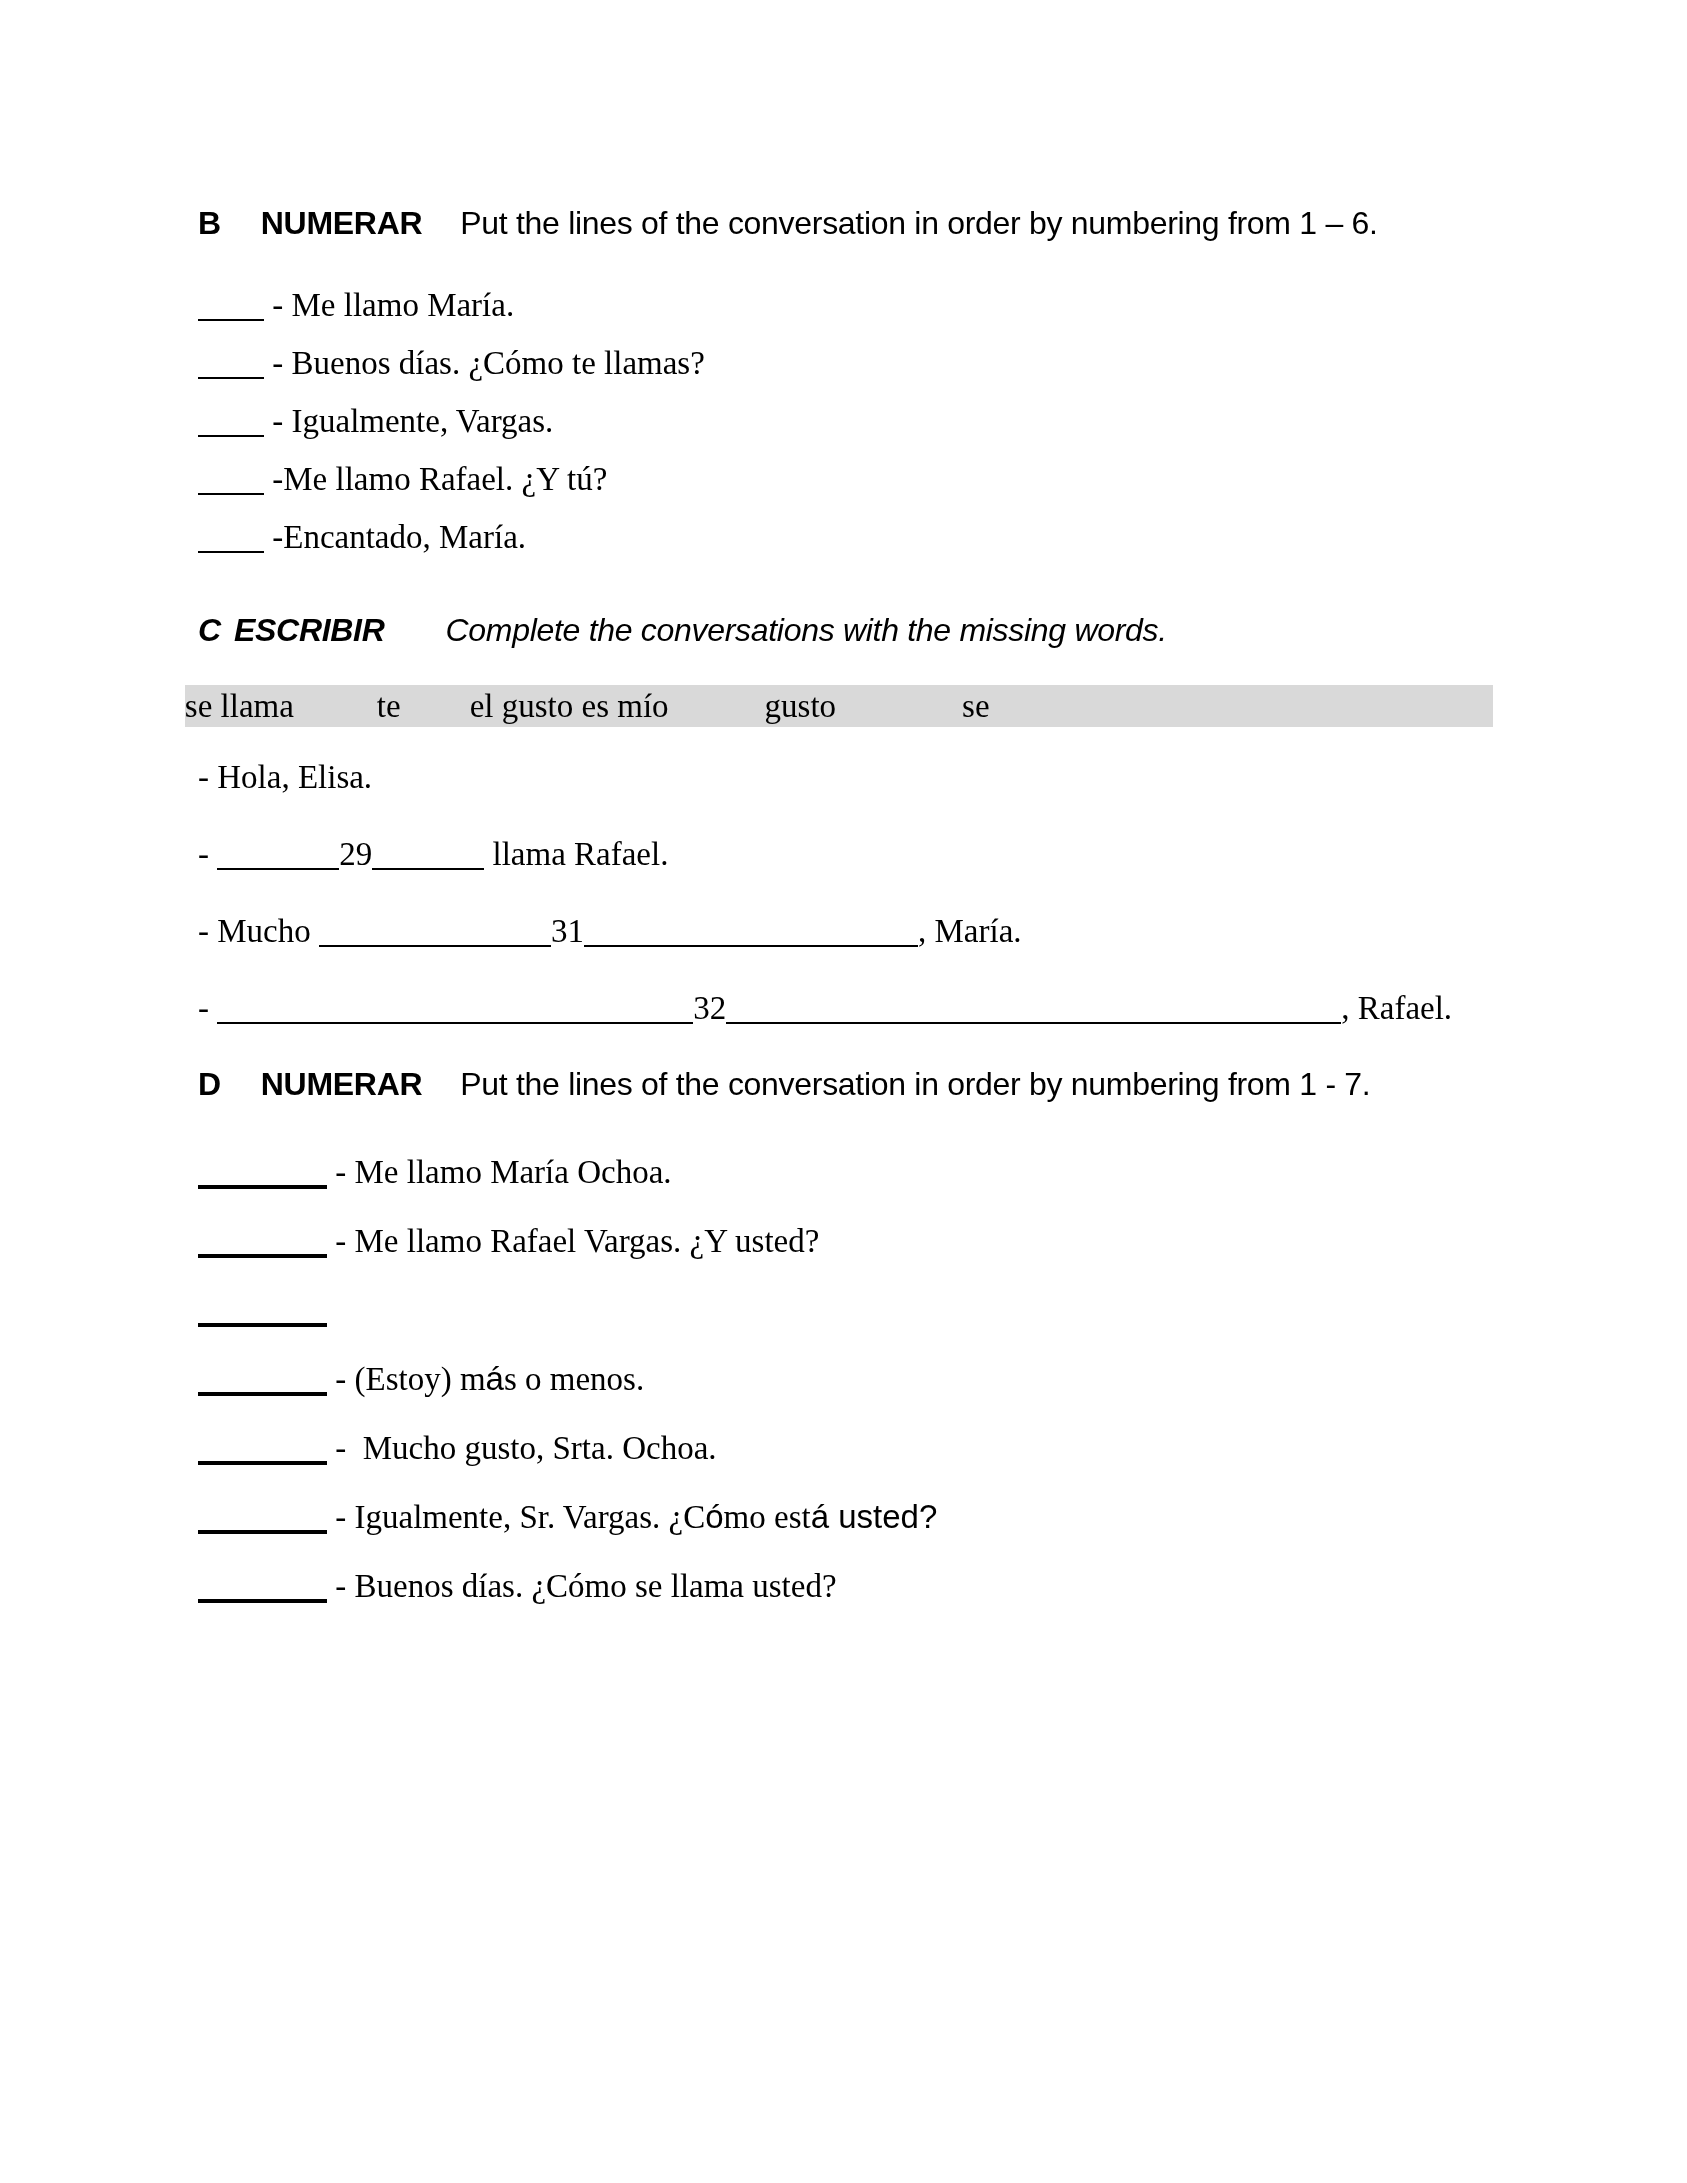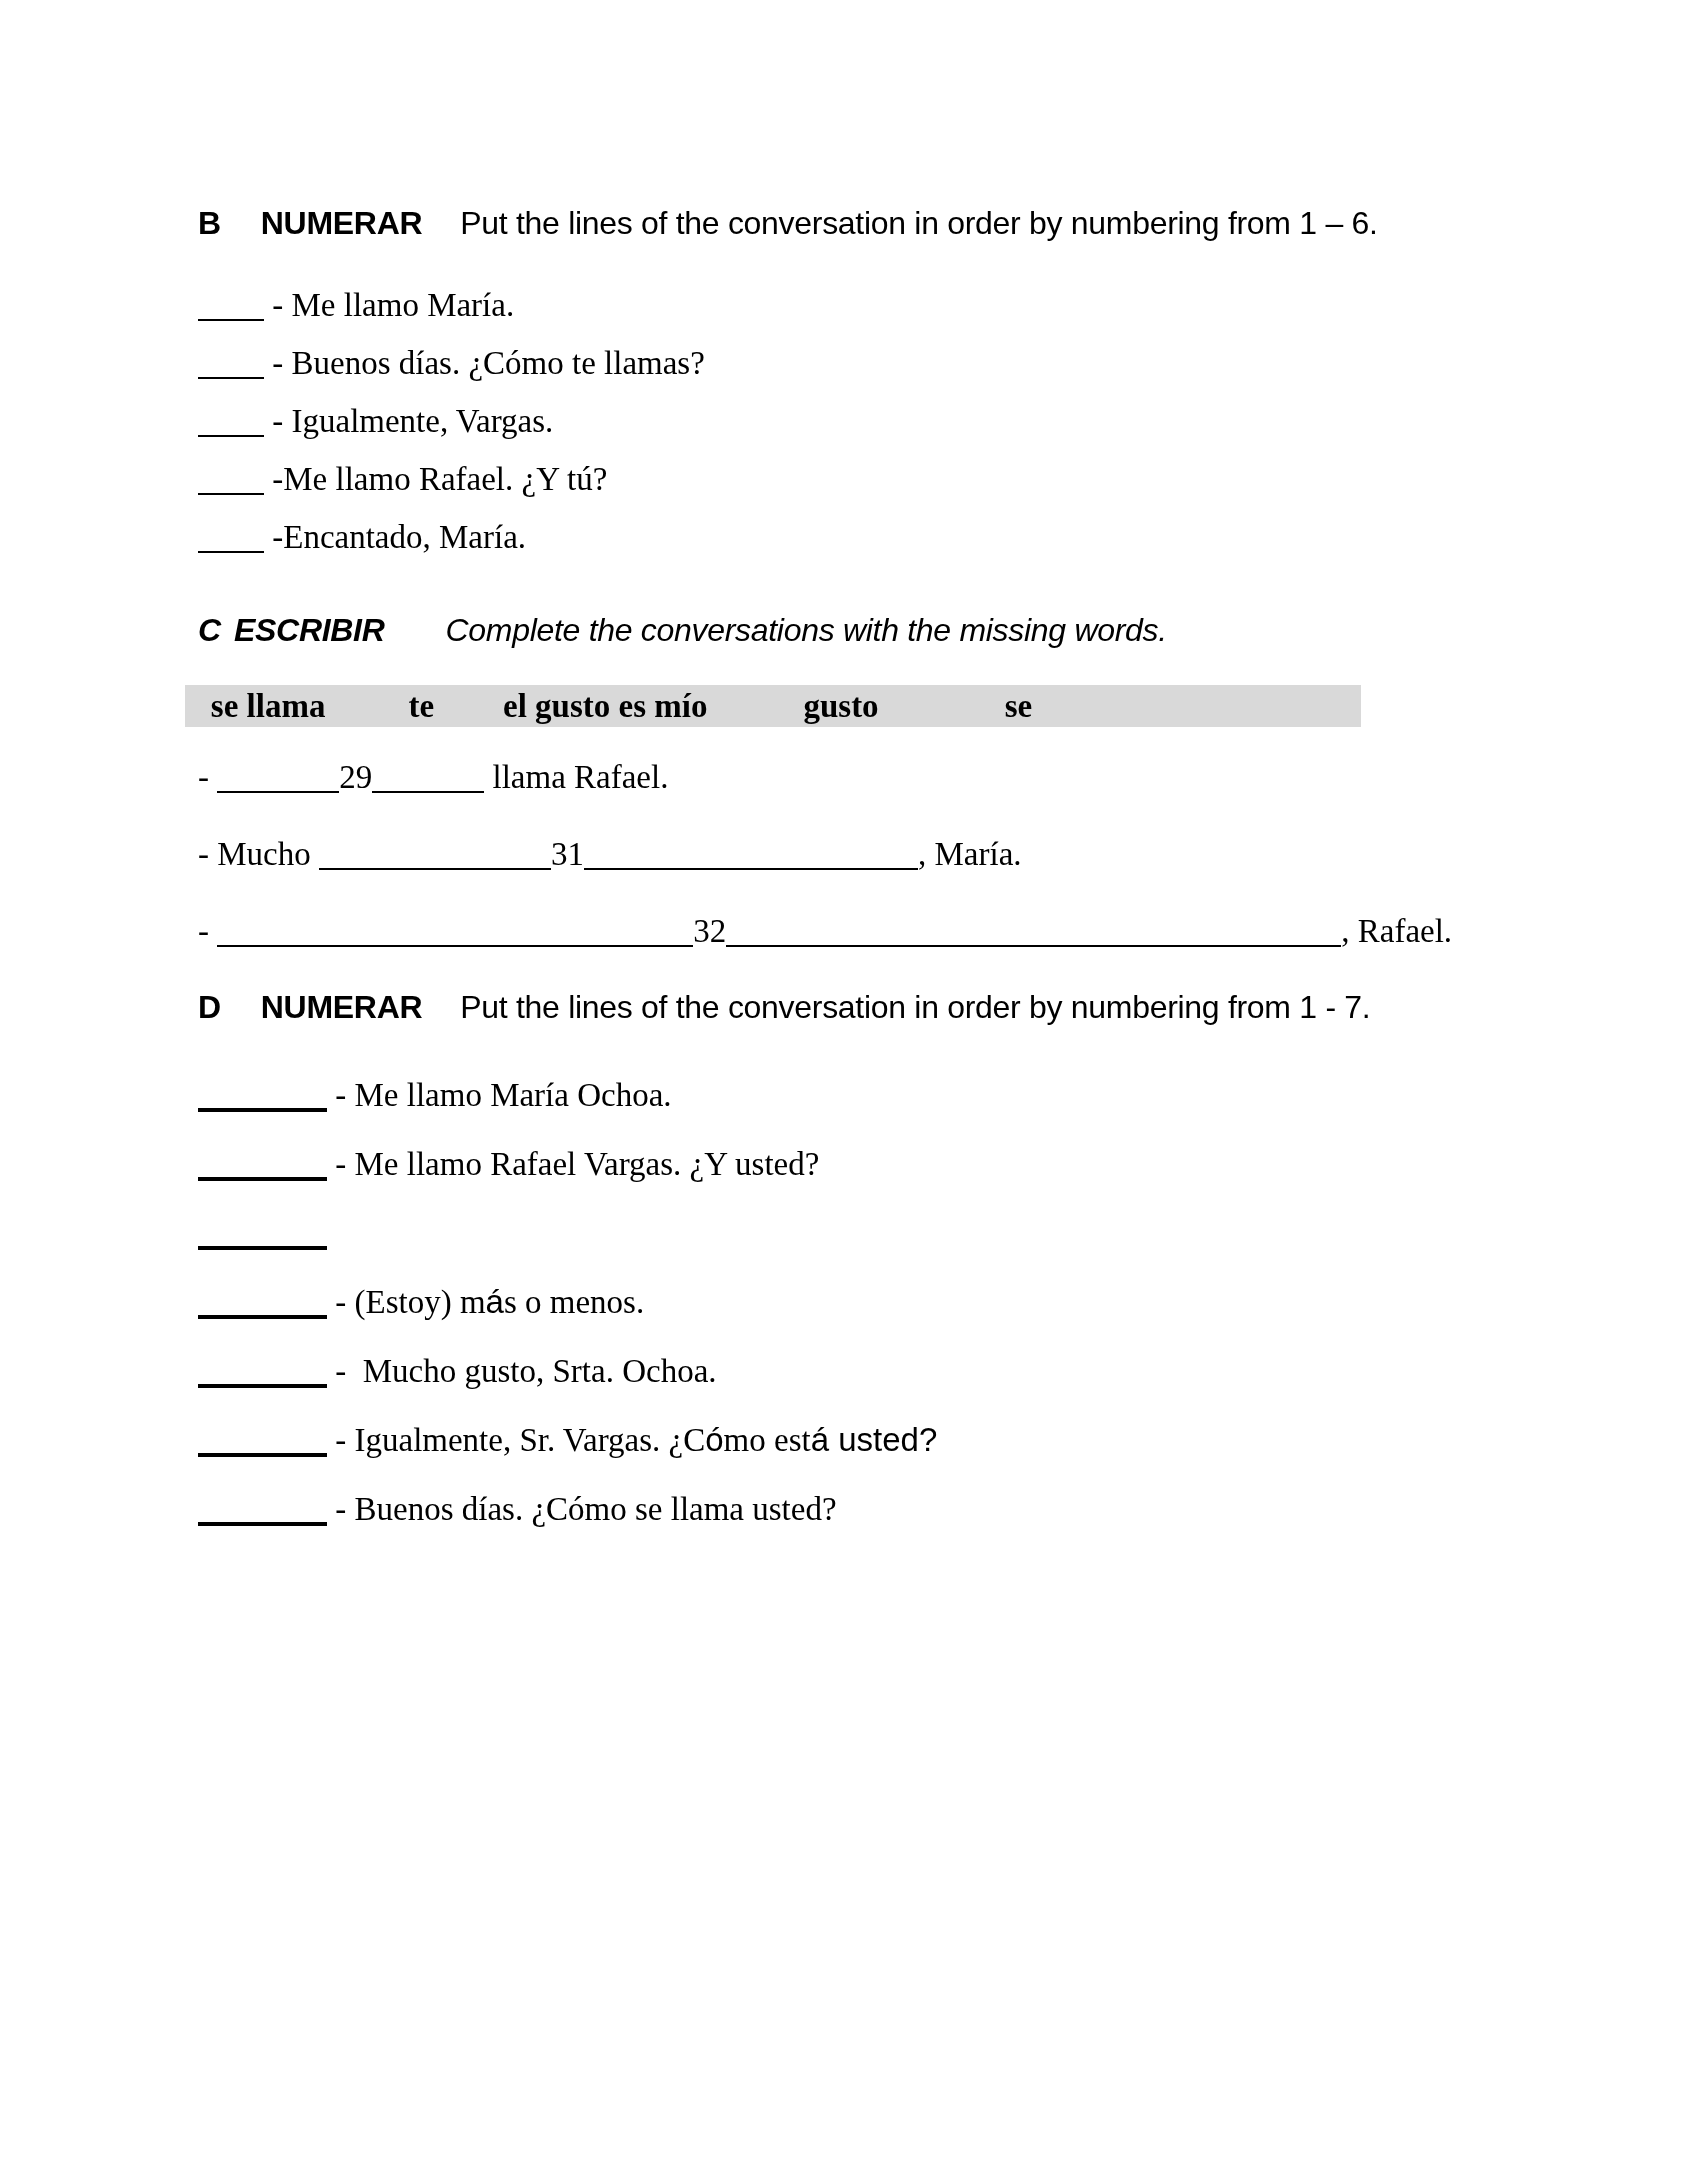--- a/index.html
+++ b/index.html
@@ -21,23 +21,23 @@
   }
   .hdr .hdr-title{margin-left:40px;}
   .hdr .hdr-instr{font-weight:normal;margin-left:38px;}
   #c-header .hdr-title{margin-left:13.2px;}
   #c-header .hdr-instr{margin-left:61px;}
 
   #b-list{margin-top:30px;}
   #c-header{margin-top:41px;font-style:italic;}
   #word-bank{
     margin-top:32px;margin-left:-13.2px;
-    box-sizing:border-box;width:1176px;height:42px;
-    line-height:42px;padding-left:26px;
-    font-weight:bold;white-space:nowrap;
+    box-sizing:border-box;width:1308px;height:42px;
+    line-height:42px;padding-left:0;
+    font-weight:normal;white-space:nowrap;
   }
   #word-bank .wb-item{display:inline-block;}
   #word-bank .wb-item:nth-child(1){margin-right:83px;}
   #word-bank .wb-item:nth-child(2){margin-right:69px;}
   #word-bank .wb-item:nth-child(3){margin-right:96px;}
   #word-bank .wb-item:nth-child(4){margin-right:126px;}
   #c-list{margin-top:20.5px;}
   #d-header{margin-top:5.3px;}
   #d-list{margin-top:36px;}
 
@@ -76,20 +76,21 @@
         <li class="line"><span class="blank" style="width: 66px;"></span><span> -Encantado, María.</span></li>
       </ul>
 
     <div class="hdr" id="c-header">
       <span class="hdr-letter">C</span><span class="hdr-title">ESCRIBIR</span><span class="hdr-instr">Complete the conversations with the missing words.</span>
     </div>
 
     <div id="word-bank" style="background: rgb(217, 217, 217);"><span class="wb-item">se llama</span><span class="wb-item">te</span><span class="wb-item">el gusto es mío</span><span class="wb-item">gusto</span><span class="wb-item">se</span></div>
 
     <ul class="lines" id="c-list">
+        <li class="line"><span>- Hola, Elisa.</span></li>
         <li class="line"><span>- </span><span class="blank" style="width: 122px;"></span><span>29</span><span class="blank" style="width: 112px;"></span><span> llama Rafael.</span></li>
         <li class="line"><span>- Mucho </span><span class="blank" style="width: 232px;"></span><span>31</span><span class="blank" style="width: 334px;"></span><span>, María.</span></li>
         <li class="line"><span>- </span><span class="blank" style="width: 476px;"></span><span>32</span><span class="blank" style="width: 615px;"></span><span>, Rafael.</span></li>
       </ul>
 
     <div class="hdr" id="d-header">
       <span class="hdr-letter">D</span><span class="hdr-title">NUMERAR</span><span class="hdr-instr">Put the lines of the conversation in order by numbering from 1 - 7.</span>
     </div>
 
     <ul class="lines" id="d-list">

